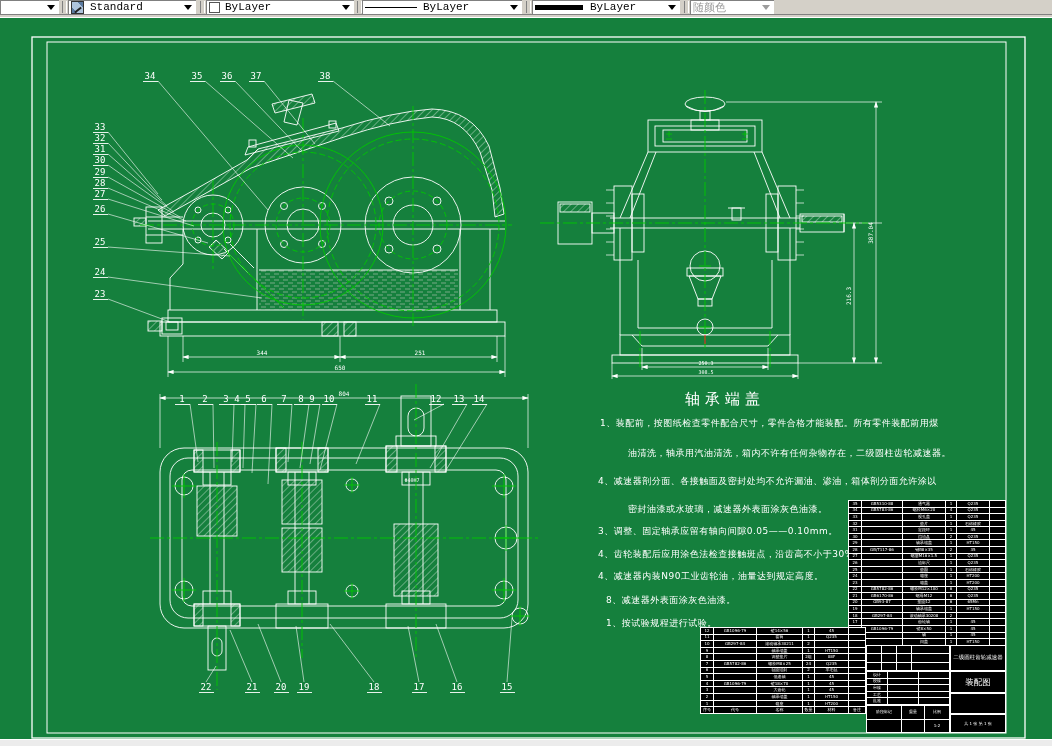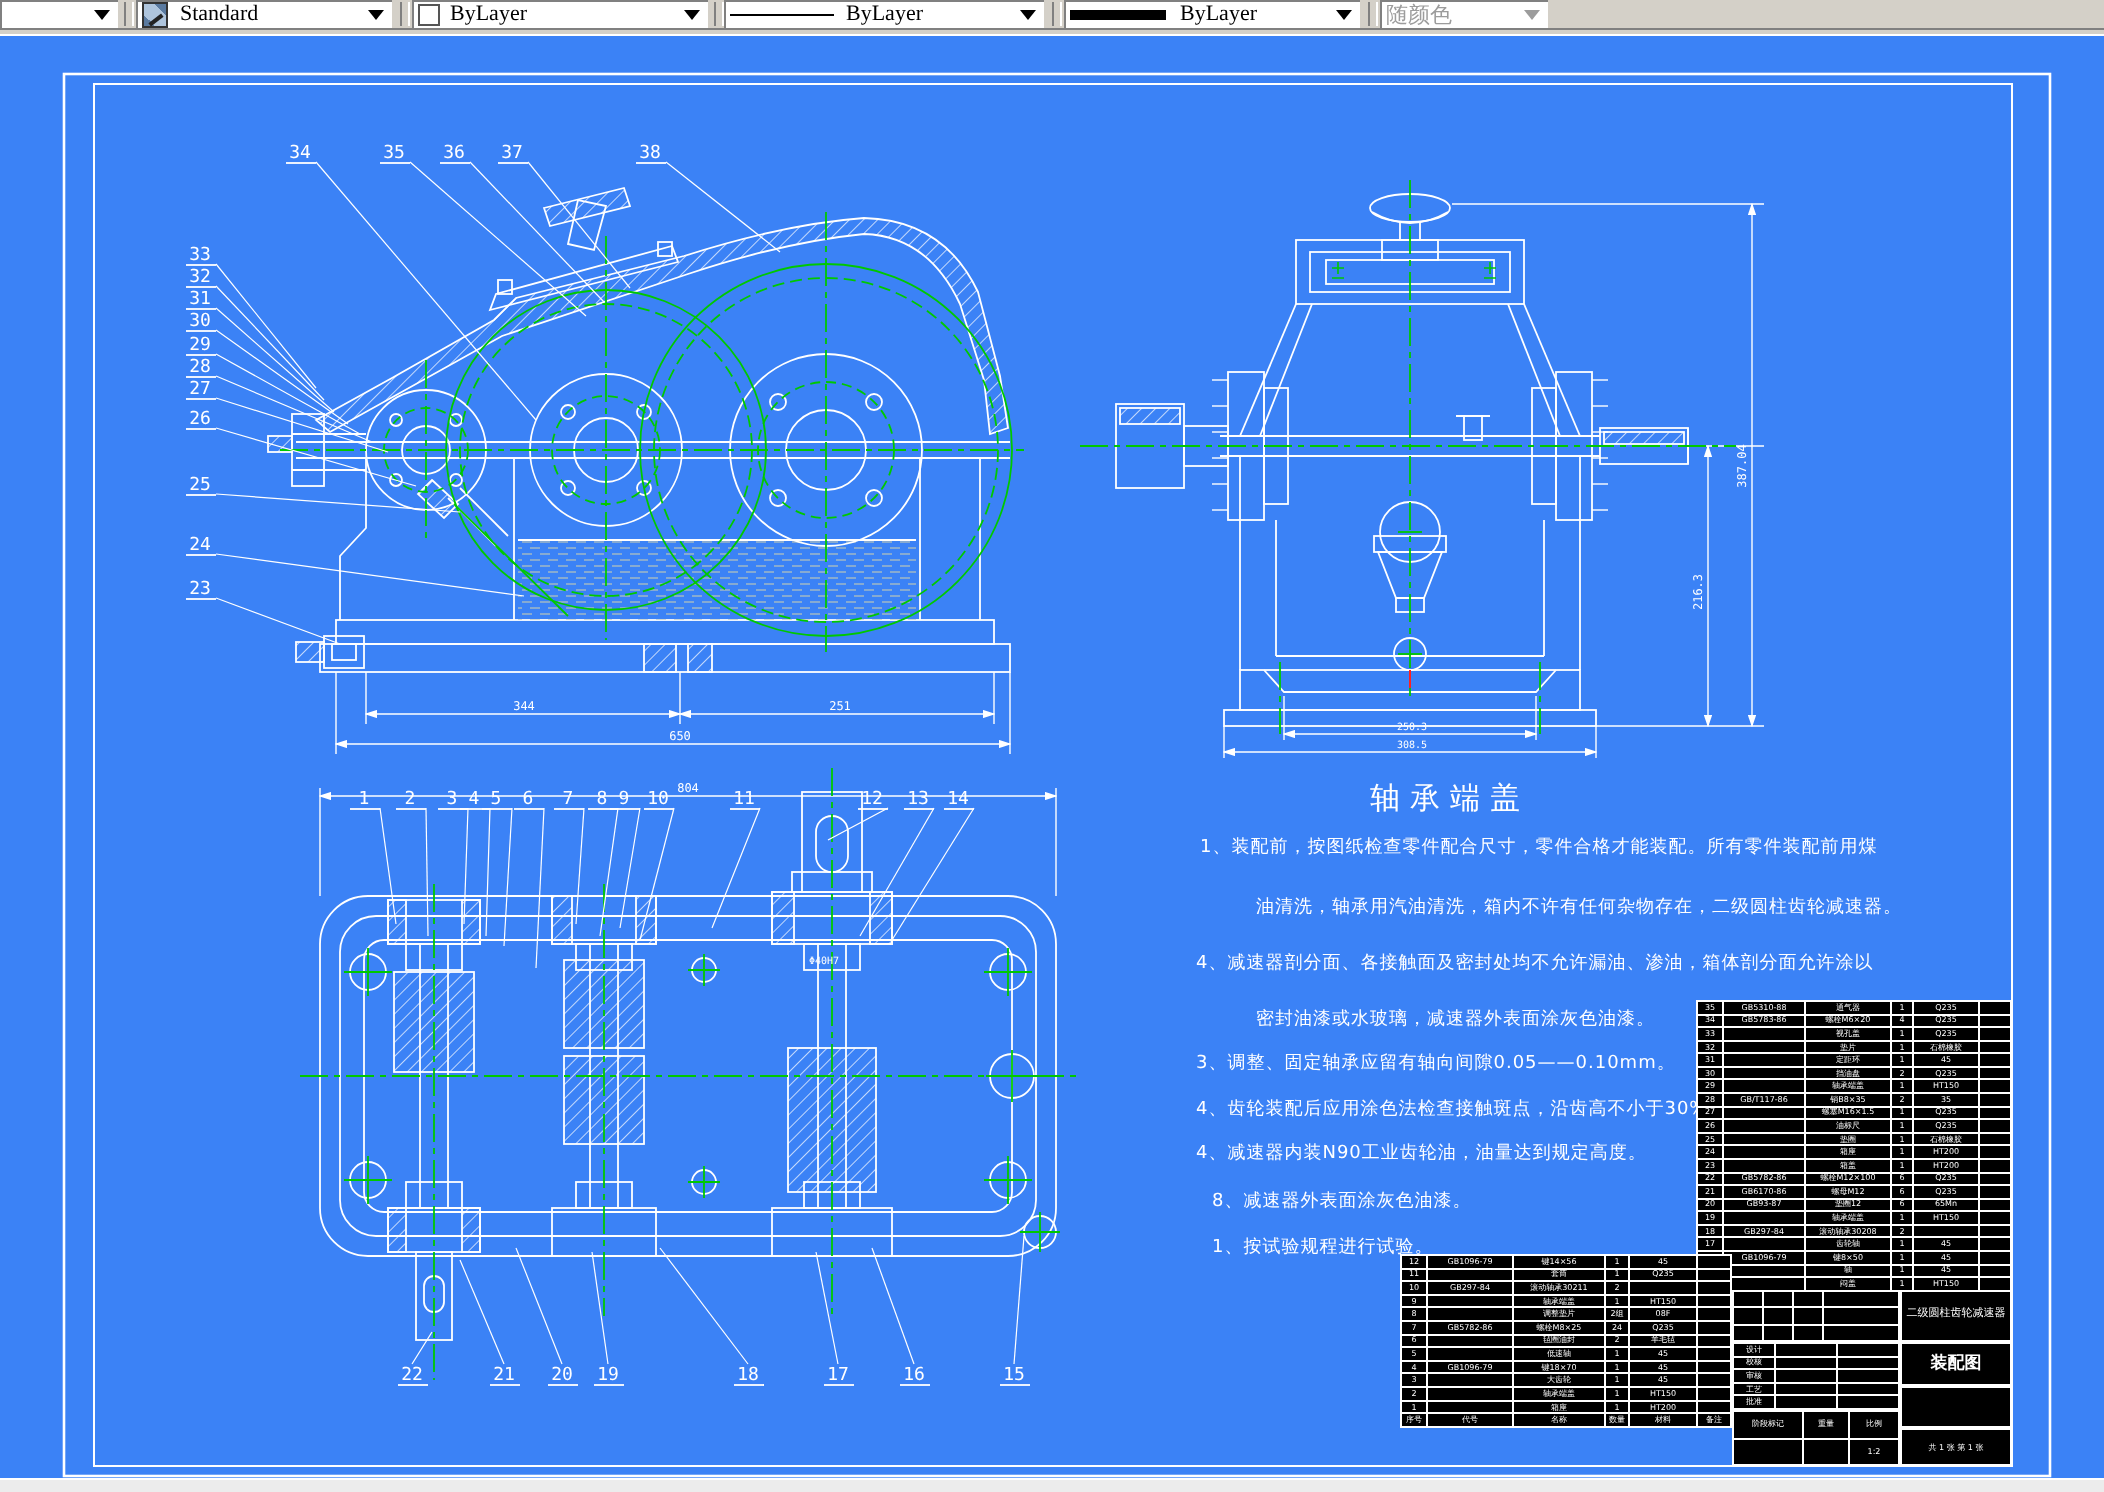--- a/index.html
+++ b/index.html
@@ -5,34 +5,34 @@
   html,body{margin:0;padding:0;background:#000;width:1052px;height:746px;overflow:hidden;
     font-family:"Liberation Sans",sans-serif;}
   #app{position:relative;width:1052px;height:746px;}
   
   .toolbar{position:absolute;left:0;top:0;width:1052px;height:14px;background:#d4d0c8;}
   .tbgap{position:absolute;left:0;top:14px;width:1052px;height:4px;background:#d4d0c8;
     border-top:1px solid #808080;border-bottom:1px solid #fff;box-sizing:border-box;}
   .combo{position:absolute;top:0;height:14px;background:#fff;box-sizing:border-box;
     box-shadow:inset 1px 1px 0 #808080, inset -1px -1px 0 #fff;
     display:flex;align-items:center;font-size:11px;color:#000;padding-left:3px;}
-  .combo .txt{white-space:nowrap;overflow:hidden;flex:1;font-family:Liberation Serif, serif;}
+  .combo .txt{white-space:nowrap;overflow:hidden;flex:1;font-family:Liberation Mono, monospace;}
   .arr{width:0;height:0;border:4px solid transparent;border-top:5px solid #000;margin:5px 4px 0 2px;}
   .arr.gray{border-top-color:#9c9c9c;}
   .sep{position:absolute;top:1px;width:3px;height:12px;border-left:1px solid #808080;border-right:1px solid #fff;}
   .swatch{width:9px;height:9px;background:#fff;border:1px solid #555;margin-right:5px;flex:none;}
   .ltline{width:52px;height:1px;background:#000;margin-right:6px;flex:none;}
   .lwline{width:48px;height:5px;background:#000;margin-right:7px;flex:none;}
   .tbicon{width:13px;height:13px;margin-right:6px;flex:none;background:#aec4dc;
     background-image:linear-gradient(45deg,#5a7aa0 25%,transparent 25%,transparent 75%,#5a7aa0 75%);
     border:1px solid #333;box-sizing:border-box;position:relative;}
   .tbicon:after{content:"";position:absolute;left:2px;top:7px;width:8px;height:2px;background:#222;transform:rotate(-38deg);}
   .combo.disabled .txt{color:#9c9c9c;}
   
-  .canvas{position:absolute;left:0;top:18px;width:1052px;height:721px;background:#3b82f6;}
+  .canvas{position:absolute;left:0;top:18px;width:1052px;height:721px;background:#15803d;}
   #cad{position:absolute;left:0;top:0;}
   #overlay{position:absolute;left:0;top:0;width:1052px;height:721px;}
   .status{position:absolute;left:0;top:739px;width:1052px;height:7px;background:#ececec;border-top:1px solid #fff;box-sizing:border-box;}
   
   .tech-title{position:absolute;left:660px;top:372px;width:130px;text-align:center;color:#fff;
     font-size:15px;letter-spacing:5px;font-family:"DejaVu Sans",sans-serif;}
   .tline{position:absolute;color:#fff;font-size:9px;white-space:nowrap;font-family:"DejaVu Sans",sans-serif;letter-spacing:0.5px;}
   .t0{left:600px;top:399px;} .t1{left:628px;top:429px;} .t2{left:598px;top:457px;}
   .t3{left:628px;top:485px;} .t4{left:598px;top:507px;} .t5{left:598px;top:530px;}
   .t6{left:598px;top:552px;} .t7{left:606px;top:576px;} .t8{left:606px;top:599px;}
@@ -716,21 +716,21 @@
           <div class="wcell" style="font-size: 4px;">重量</div>
           <div class="wcell" style="font-size: 4px;">比例</div>
           <div class="wcell" style="font-size: 4px;"></div>
           <div class="wcell" style="font-size: 4px;"></div>
           <div class="wcell" style="font-size: 4px;">1:2</div>
         </div>
         <div class="wgrid" style="left: 950px; top: 627px; width: 56px; height: 26px; grid-template-columns: 54px; grid-auto-rows: 24px;">
           <div class="wcell" style="font-size: 5.5px;">二级圆柱齿轮减速器</div>
         </div>
         <div class="wgrid" style="left: 950px; top: 653px; width: 56px; height: 22px; grid-template-columns: 54px; grid-auto-rows: 20px;">
-          <div class="wcell" style="font-size: 8.5px; font-weight: bold;">装配图</div>
+          <div class="wcell" style="font-size: 8.5px;">装配图</div>
         </div>
         <div class="wgrid" style="left: 950px; top: 675px; width: 56px; height: 21px; grid-template-columns: 54px; grid-auto-rows: 19px;">
           <div class="wcell" style="font-size: 4px;"></div>
         </div>
         <div class="wgrid" style="left: 950px; top: 696px; width: 56px; height: 19px; grid-template-columns: 54px; grid-auto-rows: 17px;">
           <div class="wcell" style="font-size: 4px;">共 1 张  第 1 张</div>
         </div>
       </div>
   </div>
 

